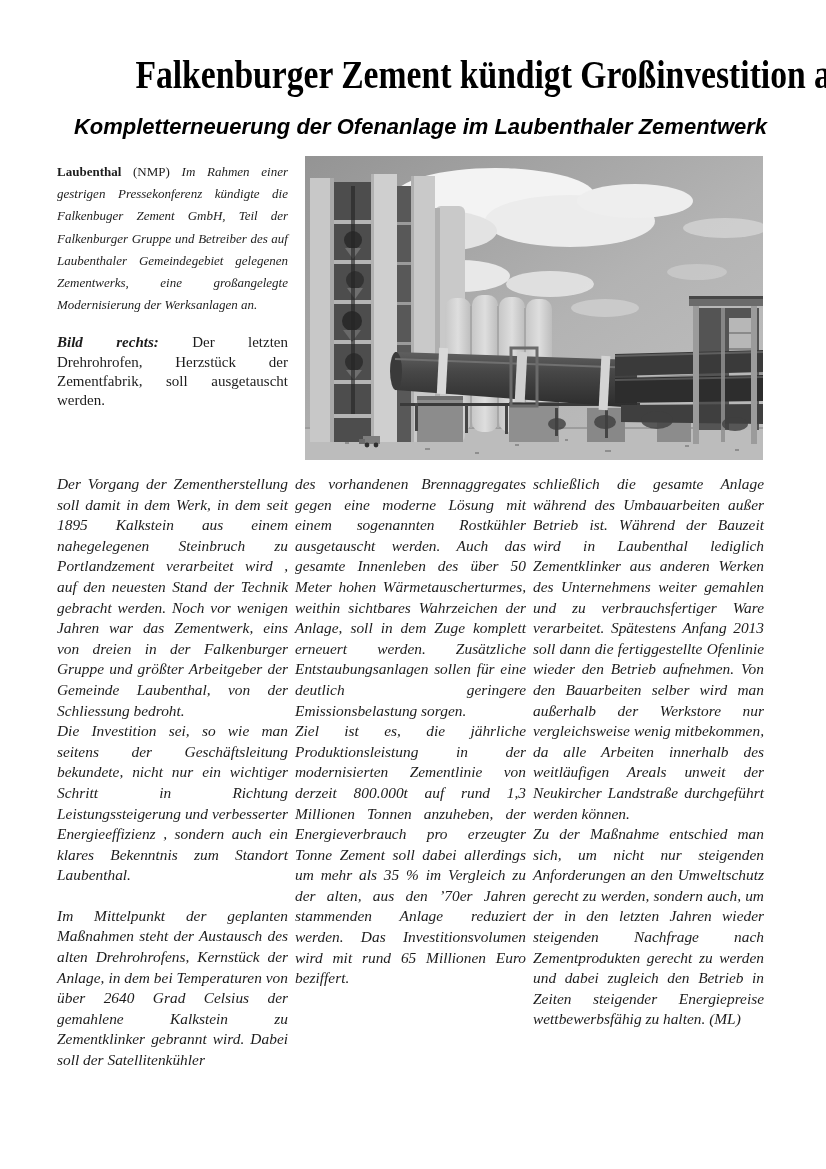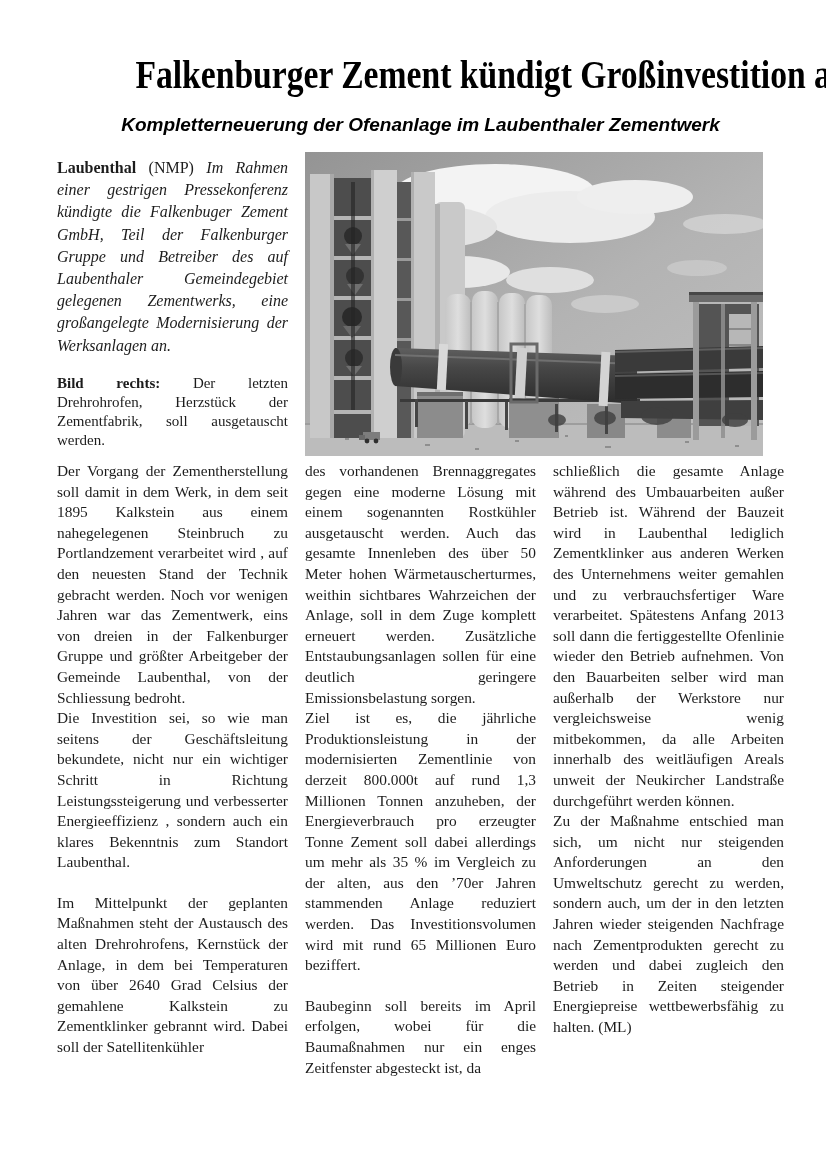--- a/index.html
+++ b/index.html
@@ -25,58 +25,59 @@
   h1.title .title-inner {
     display:inline-block;
     transform:scaleX(0.82);
     transform-origin:50% 50%;
   }
   .subtitle {
     text-align:center;
     font-family:"Liberation Sans", sans-serif;
     font-style:italic;
     font-weight:bold;
-    font-size:19px;
+    font-size:22px;
     color:#000;
     margin-top:19px;
   }
   .top-row {
     display:flex;
     gap:17px;
     margin-top:21px;
   }
   .lead-col { width:231px; flex:none; }
   p.lead {
-    font-size:16px;
+    font-size:13px;
     line-height:22.2px;
     font-style:italic;
     text-align:justify;
     hyphens:auto; -webkit-hyphens:auto;
   }
   .lead-loc { font-style:normal; font-weight:bold; }
   .lead-agency { font-style:normal; }
   p.caption {
     margin-top:17px;
     font-size:15px;
     line-height:19.2px;
     text-align:justify;
     hyphens:auto; -webkit-hyphens:auto;
   }
-  .cap-label { font-weight:bold; }
+  .cap-label { font-weight:bold;font-style:italic; }
   .cap-credit { display:block; }
   figure.photo {
     flex:none;
     width:458px; height:304px;
     margin-top:-5px;
     line-height:0;
   }
   .columns {
     display:flex;
-    gap:17px;
-    margin-top:5px;
+    gap:7px;
+    margin-top:14px;
+    font-style:italic;
   }
   .col {
     width:231px; flex:none;
     font-size:15.4px;
     line-height:20.6px;
     text-align:justify;
     hyphens:auto; -webkit-hyphens:auto;
   }
   .col p { margin:0; }
   .col p.spaced { margin-top:20px; }
@@ -273,21 +274,20 @@
 
   <div class="columns">
     <div class="col">
       <p>Der Vorgang der Zementherstellung soll damit in dem Werk, in dem seit 1895 Kalkstein aus einem nahegelegenen Steinbruch zu Portlandzement verarbeitet wird , auf den neuesten Stand der Technik gebracht werden. Noch vor wenigen Jahren war das Zementwerk, eins von dreien in der Falkenburger Gruppe und größter Arbeitgeber der Gemeinde Laubenthal, von der Schliessung bedroht.</p>
       <p>Die Investition sei, so wie man seitens der Geschäftsleitung bekundete, nicht nur ein wichtiger Schritt in Richtung Leistungssteigerung und verbesserter Energieeffizienz , sondern auch ein klares Bekenntnis zum Standort Laubenthal.</p>
       <p class="spaced">Im Mittelpunkt der geplanten Maßnahmen steht der Austausch des alten Drehrohrofens, Kernstück der Anlage, in dem bei Temperaturen von über 2640 Grad Celsius der gemahlene Kalkstein zu Zementklinker gebrannt wird. Dabei soll der Satellitenkühler</p>
     </div>
     <div class="col">
       <p>des vorhandenen Brennaggregates gegen eine moderne Lösung mit einem sogenannten Rostkühler ausgetauscht werden. Auch das gesamte Innenleben des über 50 Meter hohen Wärmetauscherturmes, weithin sichtbares Wahrzeichen der Anlage, soll in dem Zuge komplett erneuert werden. Zusätzliche Entstaubungsanlagen sollen für eine deutlich geringere Emissionsbelastung sorgen.</p>
       <p>Ziel ist es, die jährliche Produktionsleistung in der modernisierten Zementlinie von derzeit 800.000t auf rund 1,3 Millionen Tonnen anzuheben, der Energieverbrauch pro erzeugter Tonne Zement soll dabei allerdings um mehr als 35 % im Vergleich zu der alten, aus den ’70er Jahren stammenden Anlage reduziert werden. Das Investitionsvolumen wird mit rund 65 Millionen Euro beziffert.</p>
-      <p class="spaced">Baubeginn soll bereits im April erfolgen, wobei für die Baumaßnahmen nur ein enges Zeitfenster abgesteckt ist, da</p>
     </div>
     <div class="col">
       <p>schließlich die gesamte Anlage während des Umbauarbeiten außer Betrieb ist. Während der Bauzeit wird in Laubenthal lediglich Zementklinker aus anderen Werken des Unternehmens weiter gemahlen und zu verbrauchsfertiger Ware verarbeitet. Spätestens Anfang 2013 soll dann die fertiggestellte Ofenlinie wieder den Betrieb aufnehmen. Von den Bauarbeiten selber wird man außerhalb der Werkstore nur vergleichsweise wenig mitbekommen, da alle Arbeiten innerhalb des weitläufigen Areals unweit der Neukircher Landstraße durchgeführt werden können.</p>
       <p>Zu der Maßnahme entschied man sich, um nicht nur steigenden Anforderungen an den Umweltschutz gerecht zu werden, sondern auch, um der in den letzten Jahren wieder steigenden Nachfrage nach Zementprodukten gerecht zu werden und dabei zugleich den Betrieb in Zeiten steigender Energiepreise wettbewerbsfähig zu halten. (ML)</p>
     </div>
   </div>
 
 </div>
 
 </body></html>

